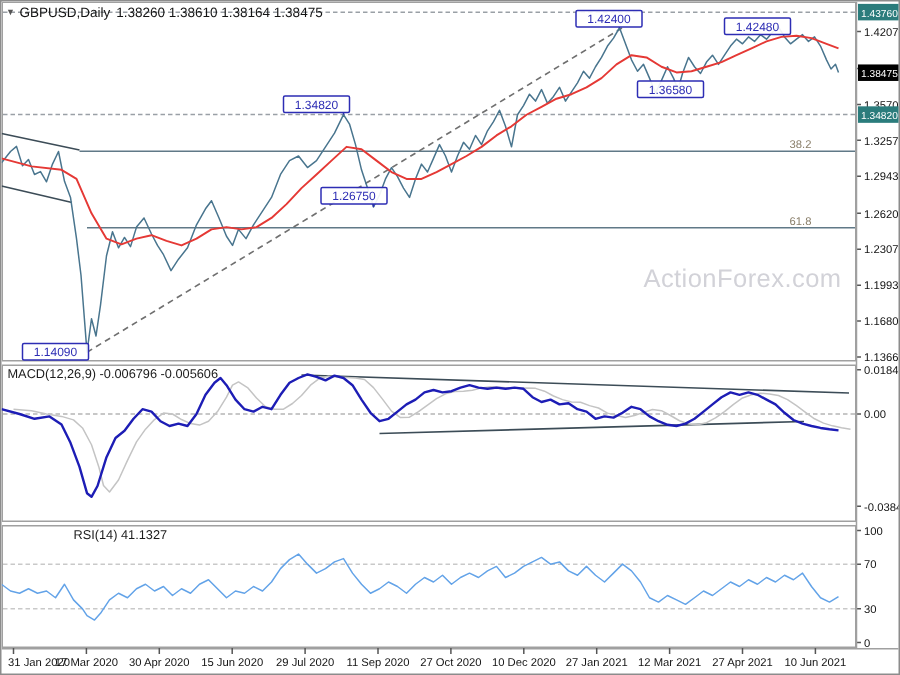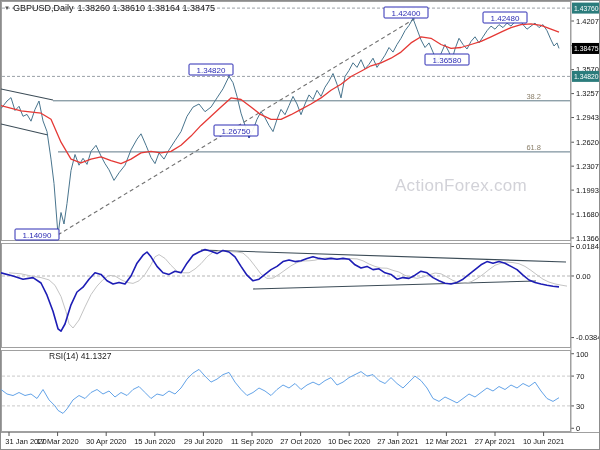--- a/index.html
+++ b/index.html
@@ -6,21 +6,21 @@
   .win{position:relative;width:600px;height:450px;border:1px solid #8c8c8c;box-sizing:border-box;
        background:#fff;font-family:"Liberation Sans",sans-serif;overflow:hidden;}
   .win svg{position:absolute;left:0;top:0;}
   svg text{font-family:"Liberation Sans",sans-serif;}
   .title{position:absolute;left:3px;top:2px;font-size:9px;color:#141414;white-space:nowrap;}
   .tri{font-size:6px;color:#555;margin-right:3px;vertical-align:1px;}
   .ohlc{margin-left:4px;margin-top:32px;}
   .plabel{position:absolute;left:4px;font-size:8.5px;color:#1c1c1c;white-space:nowrap;}
   .plabel.macd{top:243px;}
   .plabel.rsi{top:350px;padding-left:44px;}
-  .wm{position:absolute;left:360px;top:175px;width:200px;text-align:center;
+  .wm{position:absolute;left:360px;top:175px;width:200px;text-align:right;
       font-size:17px;color:#d2d2d8;letter-spacing:.3px;}
 </style>
 </head>
 <body>
 
 <div class="win">
   <svg id="cv" width="600" height="450" viewBox="0 0 600 450">
       <rect x="0.5" y="0.5" width="569" height="239" fill="#fff" stroke="#a0a0a0"></rect>
       <line x1="1" y1="7.1" x2="569" y2="7.1" stroke="#9aa0a6" stroke-width="1" stroke-dasharray="3,2"></line>
       <line x1="1" y1="75.4" x2="569" y2="75.4" stroke="#9aa0a6" stroke-width="1" stroke-dasharray="3,2"></line>
@@ -124,15 +124,16 @@
       <line x1="445.40000000000003" y1="431" x2="445.40000000000003" y2="435" stroke="#555"></line>
       <text x="445.40000000000003" y="443" font-size="7.5" fill="#141414" text-anchor="middle">12 Mar 2021</text>
       <line x1="494" y1="431" x2="494" y2="435" stroke="#555"></line>
       <text x="494" y="443" font-size="7.5" fill="#141414" text-anchor="middle">27 Apr 2021</text>
       <line x1="542.6" y1="431" x2="542.6" y2="435" stroke="#555"></line>
       <text x="542.6" y="443" font-size="7.5" fill="#141414" text-anchor="middle">10 Jun 2021</text>
     </svg>
   <div class="title">
     <span class="tri">▼</span><span>GBPUSD,Daily</span><span class="ohlc">1.38260 1.38610 1.38164 1.38475</span>
   </div>
+  <div class="plabel macd">MACD(12,26,9) -0.006796 -0.005606</div>
   <div class="plabel rsi">RSI(14) 41.1327</div>
   <div class="wm">ActionForex.com</div>
 </div>
 
 </body></html>

